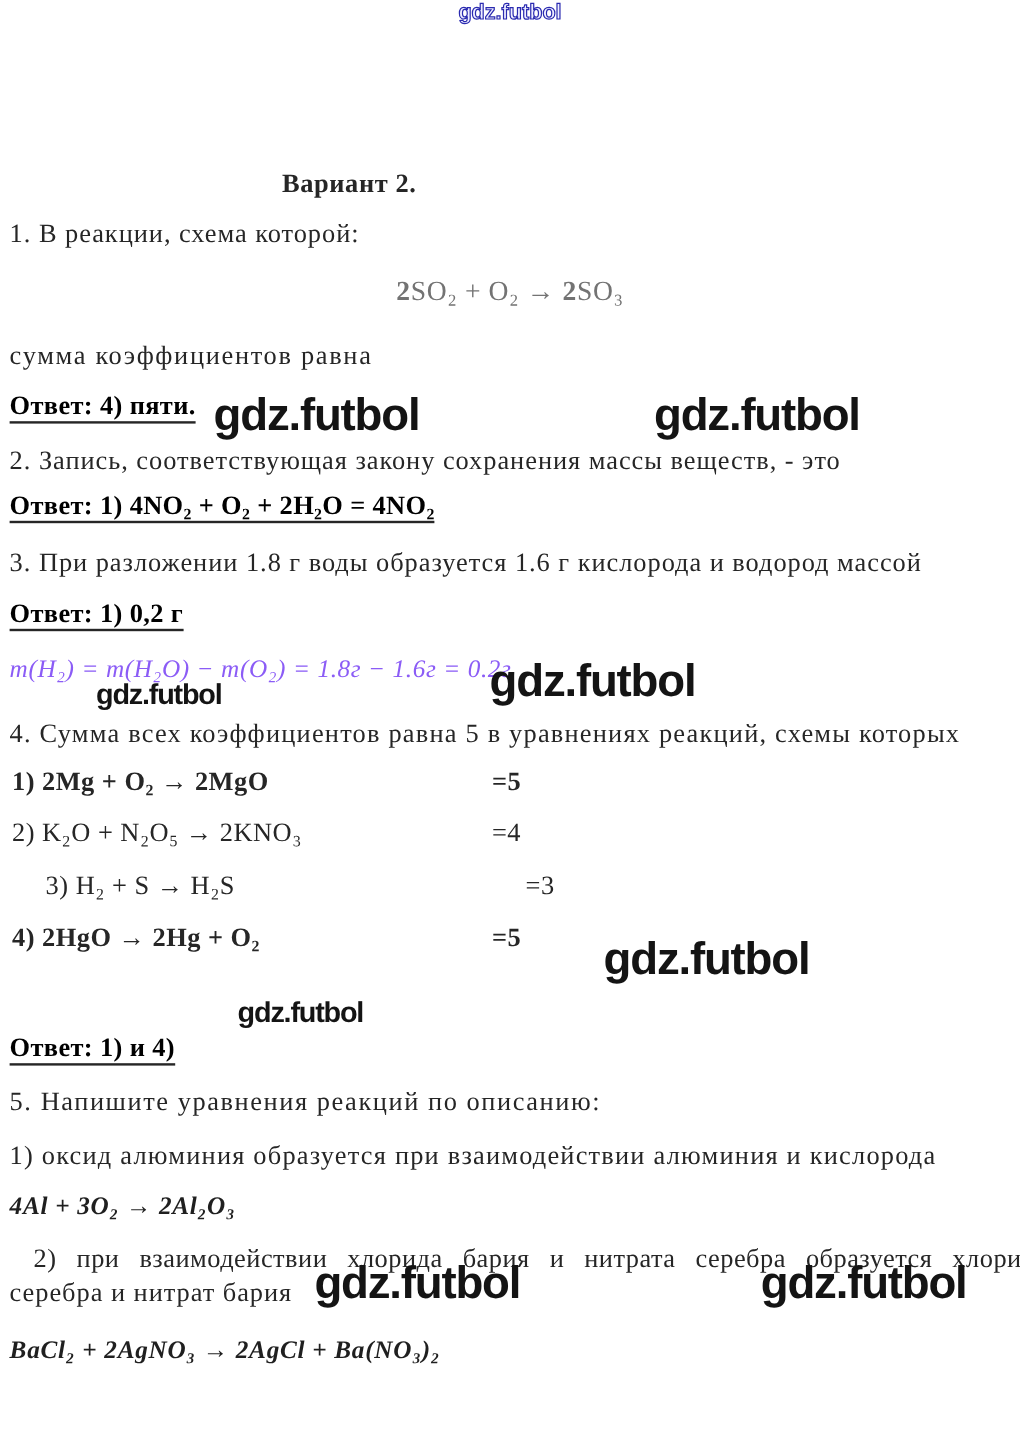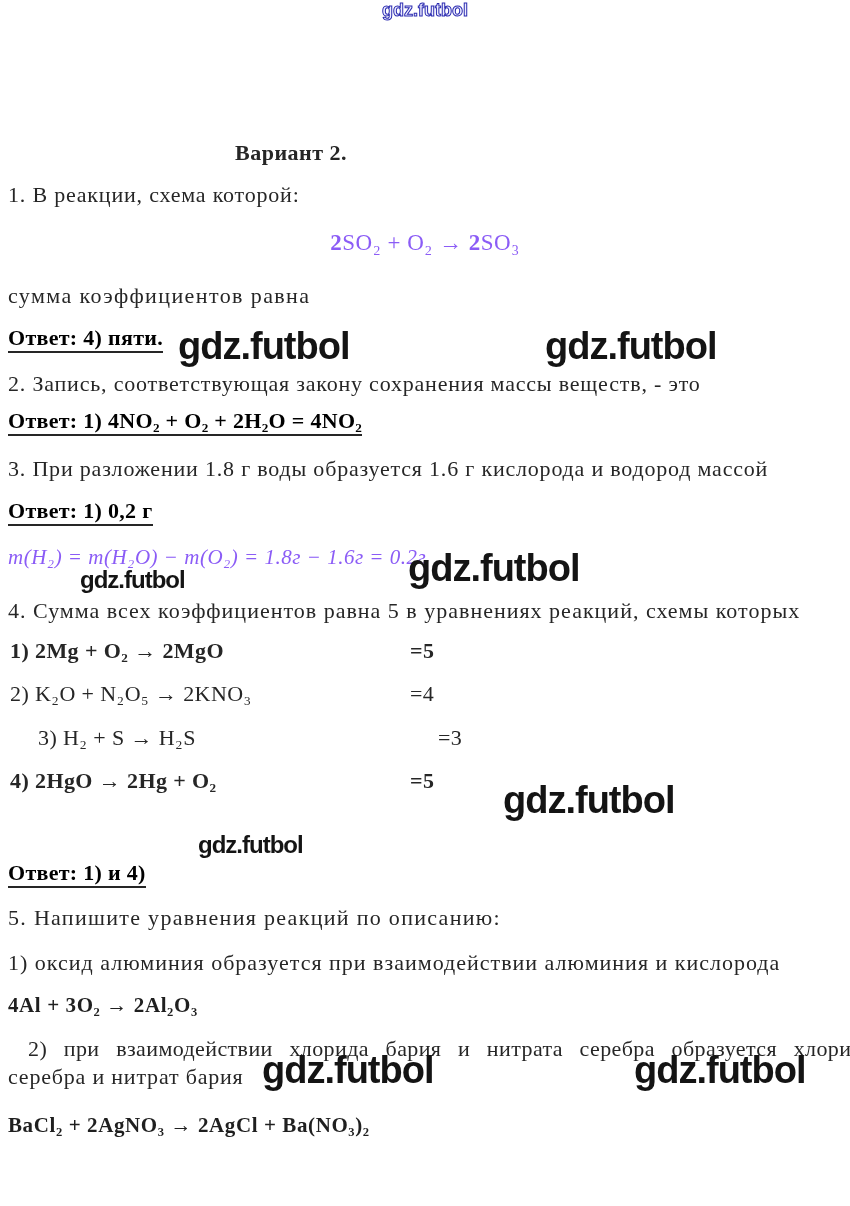--- a/index.html
+++ b/index.html
@@ -8,23 +8,23 @@
     font-family:"Liberation Serif","DejaVu Serif",serif;color:#262626;
   }
   .line{position:absolute;white-space:nowrap;line-height:1.15;}
   .t{font-size:22px;letter-spacing:0.8px;}
   .eqrow{font-size:22px;letter-spacing:0.4px;}
   .bold{font-weight:bold;}
   .answer{
     font-size:22px;font-weight:bold;letter-spacing:0.3px;
     border-bottom:2px solid #262626;padding-bottom:1px;color:#000000;
   }
-  .center-eq{left:0;right:0;text-align:center;font-size:23px;letter-spacing:0.5px;color:#8b5cf6;}
+  .center-eq{left:0;right:0;text-align:center;font-size:23px;letter-spacing:0.5px;color:#737373;}
   .formula{font-style:italic;color:#8b5cf6;font-size:21px;letter-spacing:0.5px;}
-  .boldital{font-weight:bold;font-size:21px;letter-spacing:0.6px;color:#1f1f1f;text-align:right;}
+  .boldital{font-weight:bold;font-style:italic;font-size:21px;letter-spacing:0.6px;color:#1f1f1f;text-align:right;}
   .wm{
     position:absolute;font-family:"Liberation Sans","DejaVu Sans",sans-serif;
     color:#141414;font-weight:bold;letter-spacing:-1px;white-space:nowrap;line-height:1;
   }
   .wm-big{font-size:38px;font-weight:600;}
   .wm-small{font-size:24px;}
   .wm-top{
     position:absolute;top:1px;left:50%;transform:translateX(-50%);
     font-family:"Liberation Sans","DejaVu Sans",sans-serif;font-size:18px;font-weight:bold;
     color:#eeeeff;-webkit-text-stroke:1px #2a2ab0;letter-spacing:0;line-height:1.1;

